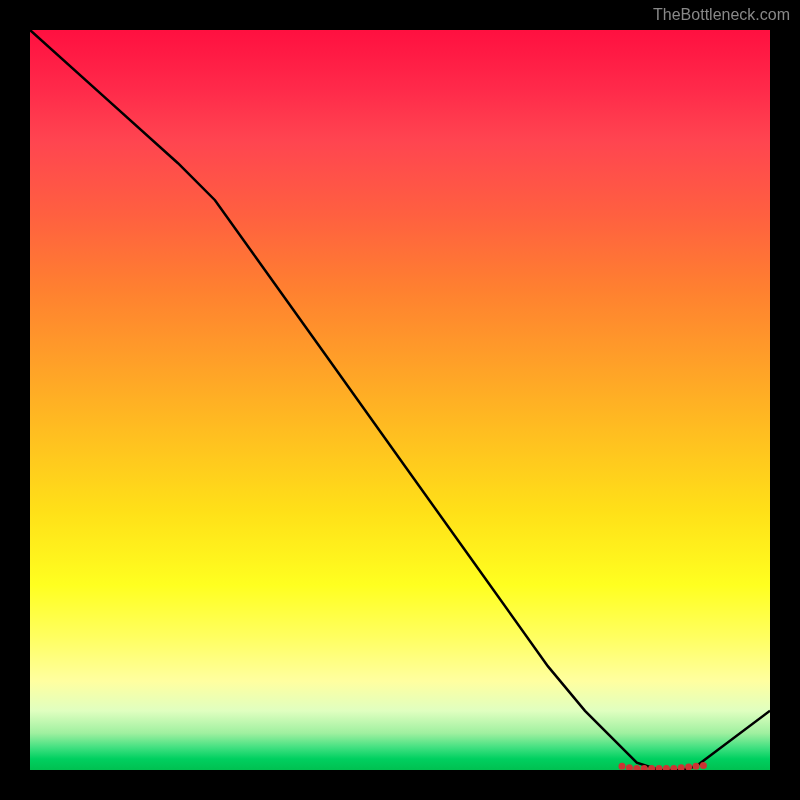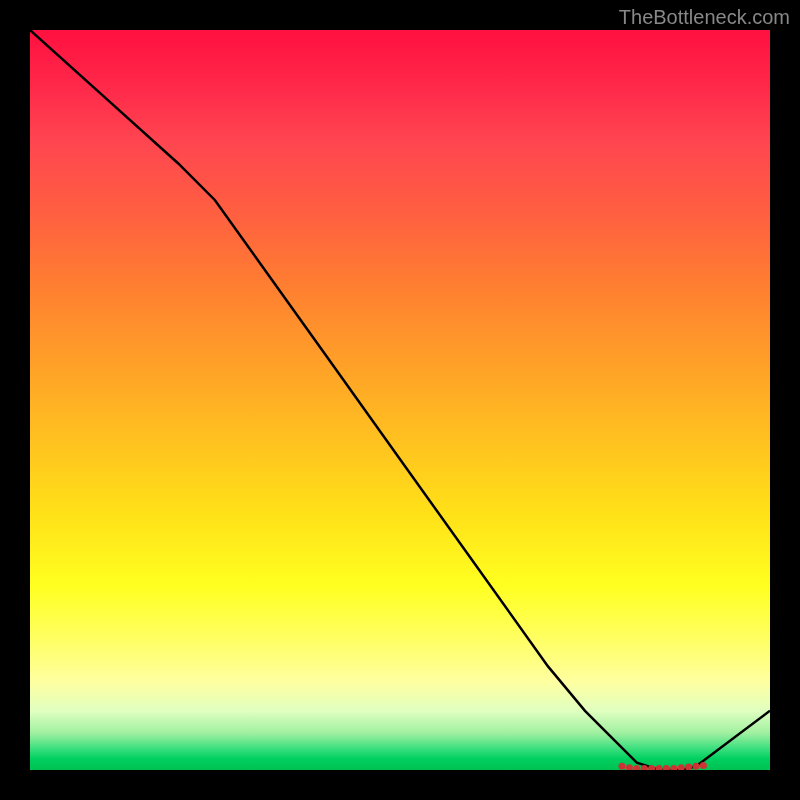--- a/index.html
+++ b/index.html
@@ -13,21 +13,21 @@
     .chart-container {
       position: relative;
       width: 800px;
       height: 800px;
     }
     .watermark {
       position: absolute;
       top: 6px;
       right: 10px;
       color: #888;
-      font-size: 20px;
+      font-size: 16px;
       font-family: Arial, sans-serif;
       z-index: 10;
     }
     .plot-area {
       position: absolute;
       top: 30px;
       left: 30px;
       width: 740px;
       height: 740px;
       background: linear-gradient(to bottom,

